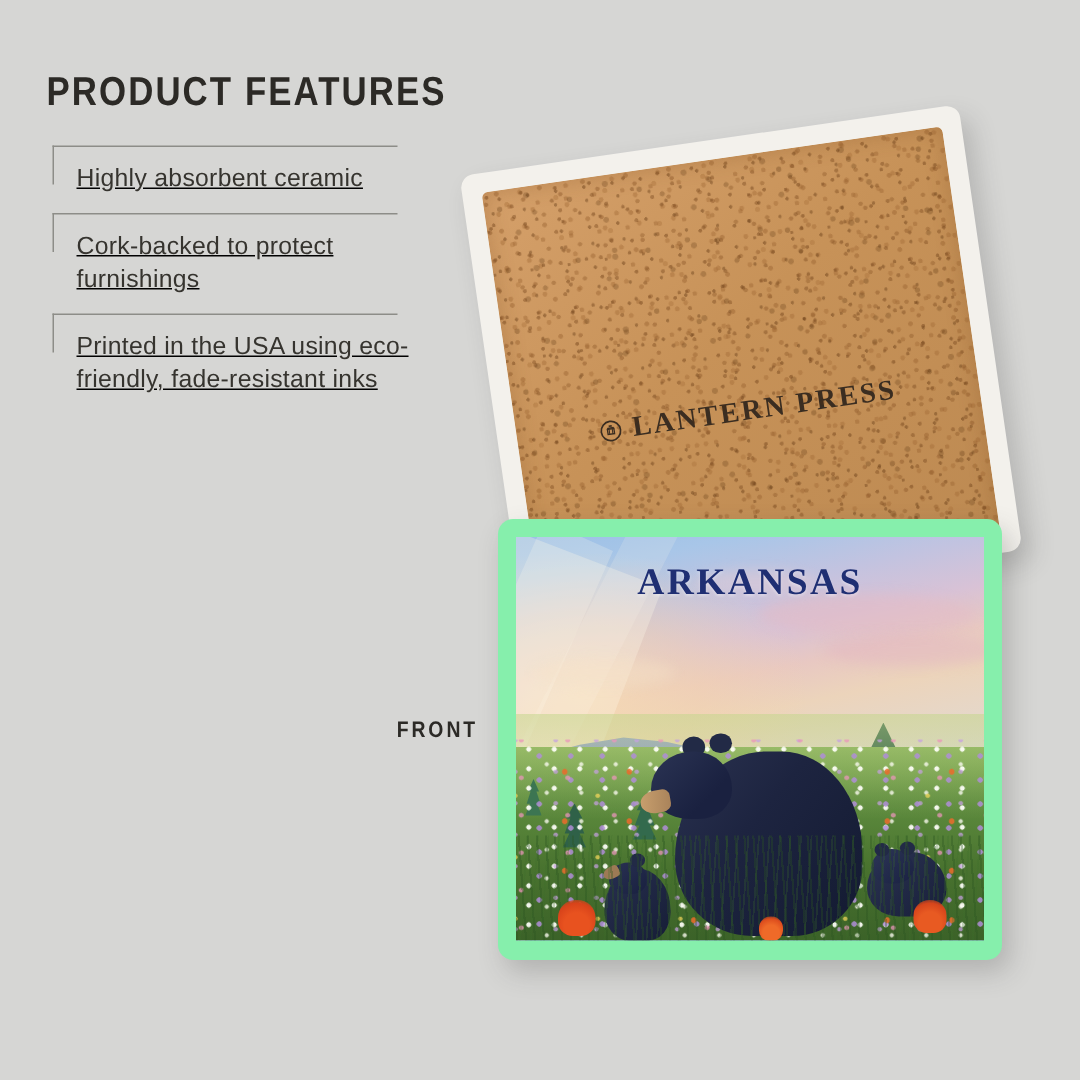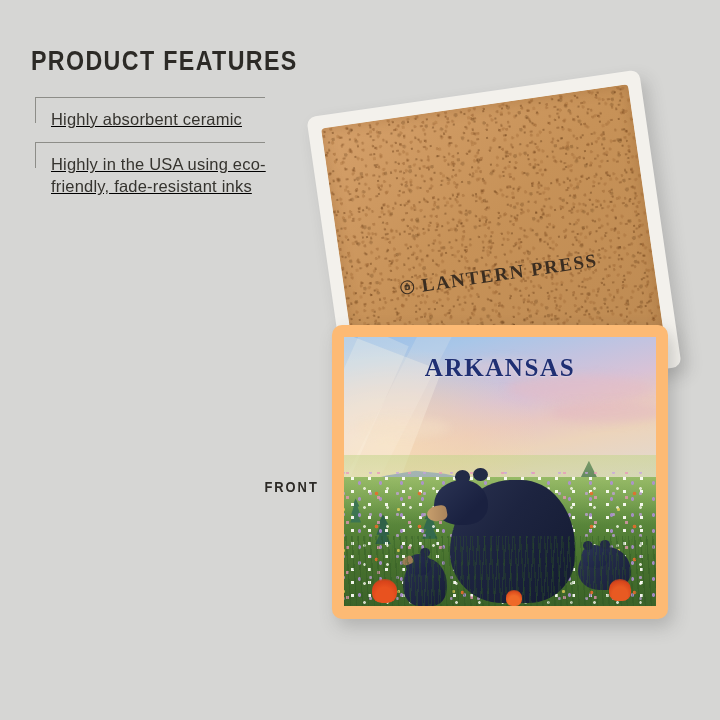--- a/index.html
+++ b/index.html
@@ -126,24 +126,24 @@
     font-family:"Liberation Serif","DejaVu Serif",serif;
     font-weight:700;
     font-size:19px;
     letter-spacing:1.6px;
     color:#3a2d21;
   }
 
   
   .coaster-front{
     position:absolute;
-    left:332px;top:325px;
+    left:332px;top:346px;
     width:336px;height:294px;
     border-radius:10px;
-    background:#fdba74;
+    background:#86efac;
     box-shadow:5px 8px 17px rgba(70,70,70,.25);
   }
   .cf-art{
     position:absolute;
     left:12px;top:12px;right:12px;bottom:13px;
     overflow:hidden;
     background:#8fb4dd;
   }
   
   .sky{position:absolute;left:0;top:0;width:100%;height:58%;
@@ -333,25 +333,30 @@
 
   <div class="features">
     <div class="features-title">PRODUCT FEATURES</div>
 
     <div class="feat">
       <span class="rule"></span>
       <span class="tick"></span>
       <div class="txt">Highly absorbent ceramic</div>
     </div>
 
-
     <div class="feat">
       <span class="rule"></span>
       <span class="tick"></span>
-      <div class="txt">Highly in the USA using eco-friendly, fade-resistant inks</div>
+      <div class="txt">Cork-backed to protect furnishings</div>
+    </div>
+
+    <div class="feat">
+      <span class="rule"></span>
+      <span class="tick"></span>
+      <div class="txt">Printed in the USA using eco-friendly, fade-resistant inks</div>
     </div>
   </div>
 
   <div class="side-label" id="label-back">BACK</div>
 
   <div class="coaster-back">
     <div class="cb-ceramic"></div>
     <div class="cb-cork">
       <div class="cb-logo">
         <svg class="lantern" viewBox="0 0 20 20">

